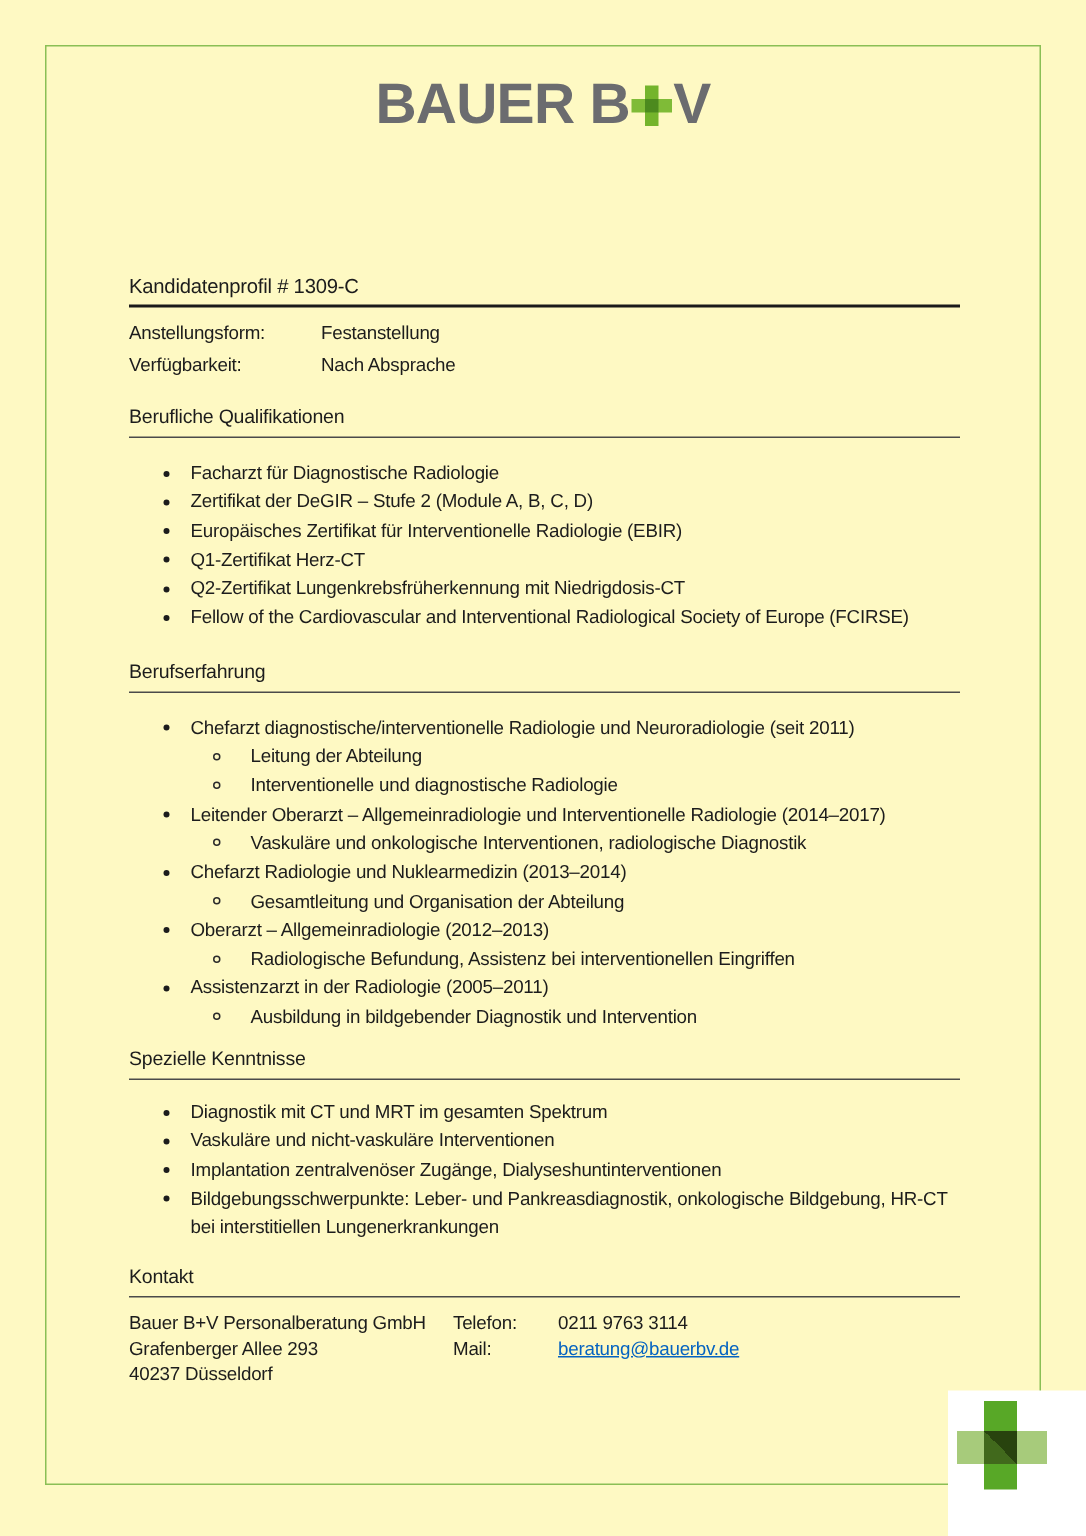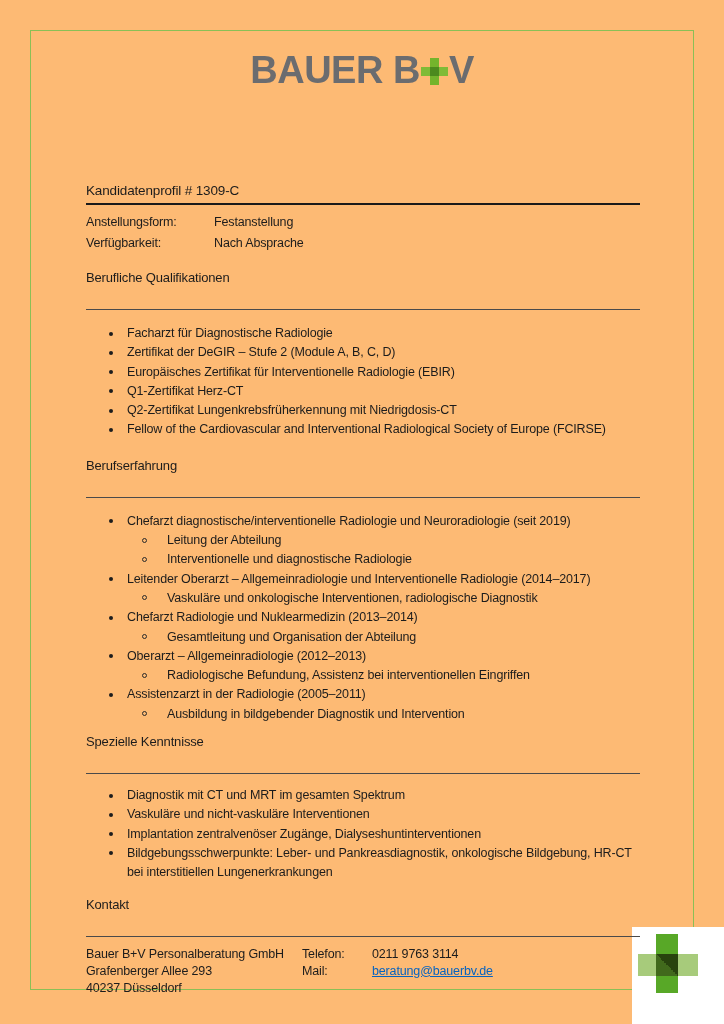--- a/index.html
+++ b/index.html
@@ -1,17 +1,17 @@
 <!DOCTYPE html>
 <html><head>
 <meta charset="utf-8">
 <style>
   html,body { margin:0; padding:0; background:#ffffff; }
   .page {
-    position:relative; width:724px; height:1024px; background:#fdba74;
+    position:relative; width:724px; height:1024px; background:#fef9c3;
     font-family:"Liberation Sans", sans-serif; color:#1c1c1c; overflow:hidden;
     letter-spacing:-0.15px;
   }
   .frame {
     position:absolute; left:30px; top:30px; width:664px; height:960px;
     border:1.5px solid #8abf55; box-sizing:border-box;
   }
   
   .corner-mask { position:absolute; left:632px; top:927px; width:92px; height:97px; background:#ffffff; }
 
@@ -41,21 +41,21 @@
   .doc-title {
     margin-top:182px; font-size:13.5px; font-weight:normal; line-height:17px;
     padding-bottom:4px; border-bottom:2px solid #1a1a1a;
   }
 
   .info-table { margin-top:7px; font-size:12.5px; }
   .info-row { line-height:21px; }
   .info-row .lbl { display:inline-block; width:128px; }
 
   .section-heading {
-    font-size:13px; line-height:16px; padding-bottom:23px;
+    font-size:13px; line-height:16px; padding-bottom:5px;
     border-bottom:1px solid #4a4a4a;
   }
   .mt-qual { margin-top:16px; }
   .mt-exp  { margin-top:18px; }
   .mt-skill{ margin-top:10px; }
   .mt-kont { margin-top:14px; }
 
   ul.bullets { margin:14px 0 0 0; padding:0; list-style:none; font-size:12.5px; }
   ul.bullets li { position:relative; line-height:19.3px; }
   li.lv1 { padding-left:41px; }
@@ -110,21 +110,21 @@
         <li class="lv1"><span>Zertifikat der DeGIR – Stufe 2 (Module A, B, C, D)</span></li>
         <li class="lv1"><span>Europäisches Zertifikat für Interventionelle Radiologie (EBIR)</span></li>
         <li class="lv1"><span>Q1-Zertifikat Herz-CT</span></li>
         <li class="lv1"><span>Q2-Zertifikat Lungenkrebsfrüherkennung mit Niedrigdosis-CT</span></li>
         <li class="lv1"><span>Fellow of the Cardiovascular and Interventional Radiological Society of Europe (FCIRSE)</span></li>
       </ul>
 
     <div class="section-heading mt-exp">Berufserfahrung</div>
     <ul class="bullets">
 
-    <li class="lv1"><span>Chefarzt diagnostische/interventionelle Radiologie und Neuroradiologie (seit 2019)</span></li>
+    <li class="lv1"><span>Chefarzt diagnostische/interventionelle Radiologie und Neuroradiologie (seit 2011)</span></li>
         <li class="lv2"><span>Leitung der Abteilung</span></li>
         <li class="lv2"><span>Interventionelle und diagnostische Radiologie</span></li>
         <li class="lv1"><span>Leitender Oberarzt – Allgemeinradiologie und Interventionelle Radiologie (2014–2017)</span></li>
         <li class="lv2"><span>Vaskuläre und onkologische Interventionen, radiologische Diagnostik</span></li>
         <li class="lv1"><span>Chefarzt Radiologie und Nuklearmedizin (2013–2014)</span></li>
         <li class="lv2"><span>Gesamtleitung und Organisation der Abteilung</span></li>
         <li class="lv1"><span>Oberarzt – Allgemeinradiologie (2012–2013)</span></li>
         <li class="lv2"><span>Radiologische Befundung, Assistenz bei interventionellen Eingriffen</span></li>
         <li class="lv1"><span>Assistenzarzt in der Radiologie (2005–2011)</span></li>
         <li class="lv2"><span>Ausbildung in bildgebender Diagnostik und Intervention</span></li>

